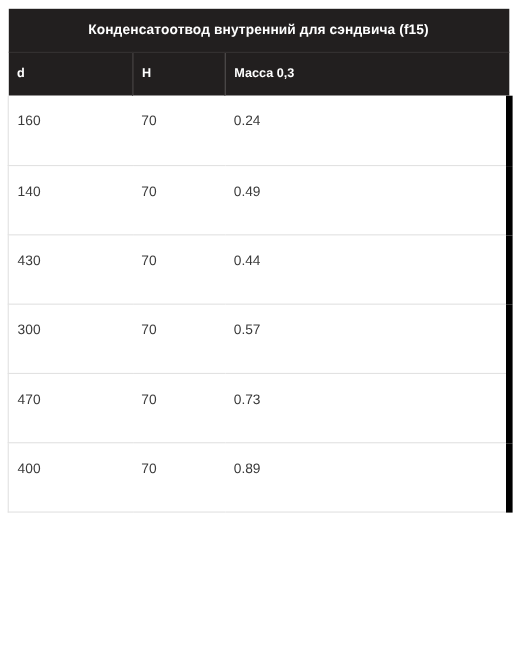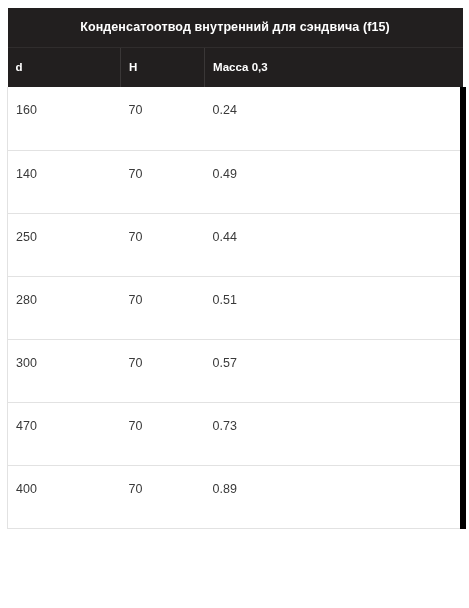--- a/index.html
+++ b/index.html
@@ -143,38 +143,27 @@
             </td>
             <td class="mid">
               <span class="cell-txt">70</span>
             </td>
             <td class="last">
               <span class="cell-txt">0.49</span>
             </td>
           </tr>
           <tr>
             <td class="first">
-              <span class="cell-txt">250</span>
+              <span class="cell-txt">430</span>
             </td>
             <td class="mid">
               <span class="cell-txt">70</span>
             </td>
             <td class="last">
               <span class="cell-txt">0.44</span>
-            </td>
-          </tr>
-          <tr>
-            <td class="first">
-              <span class="cell-txt">280</span>
-            </td>
-            <td class="mid">
-              <span class="cell-txt">70</span>
-            </td>
-            <td class="last">
-              <span class="cell-txt">0.51</span>
             </td>
           </tr>
           <tr>
             <td class="first">
               <span class="cell-txt">300</span>
             </td>
             <td class="mid">
               <span class="cell-txt">70</span>
             </td>
             <td class="last">

